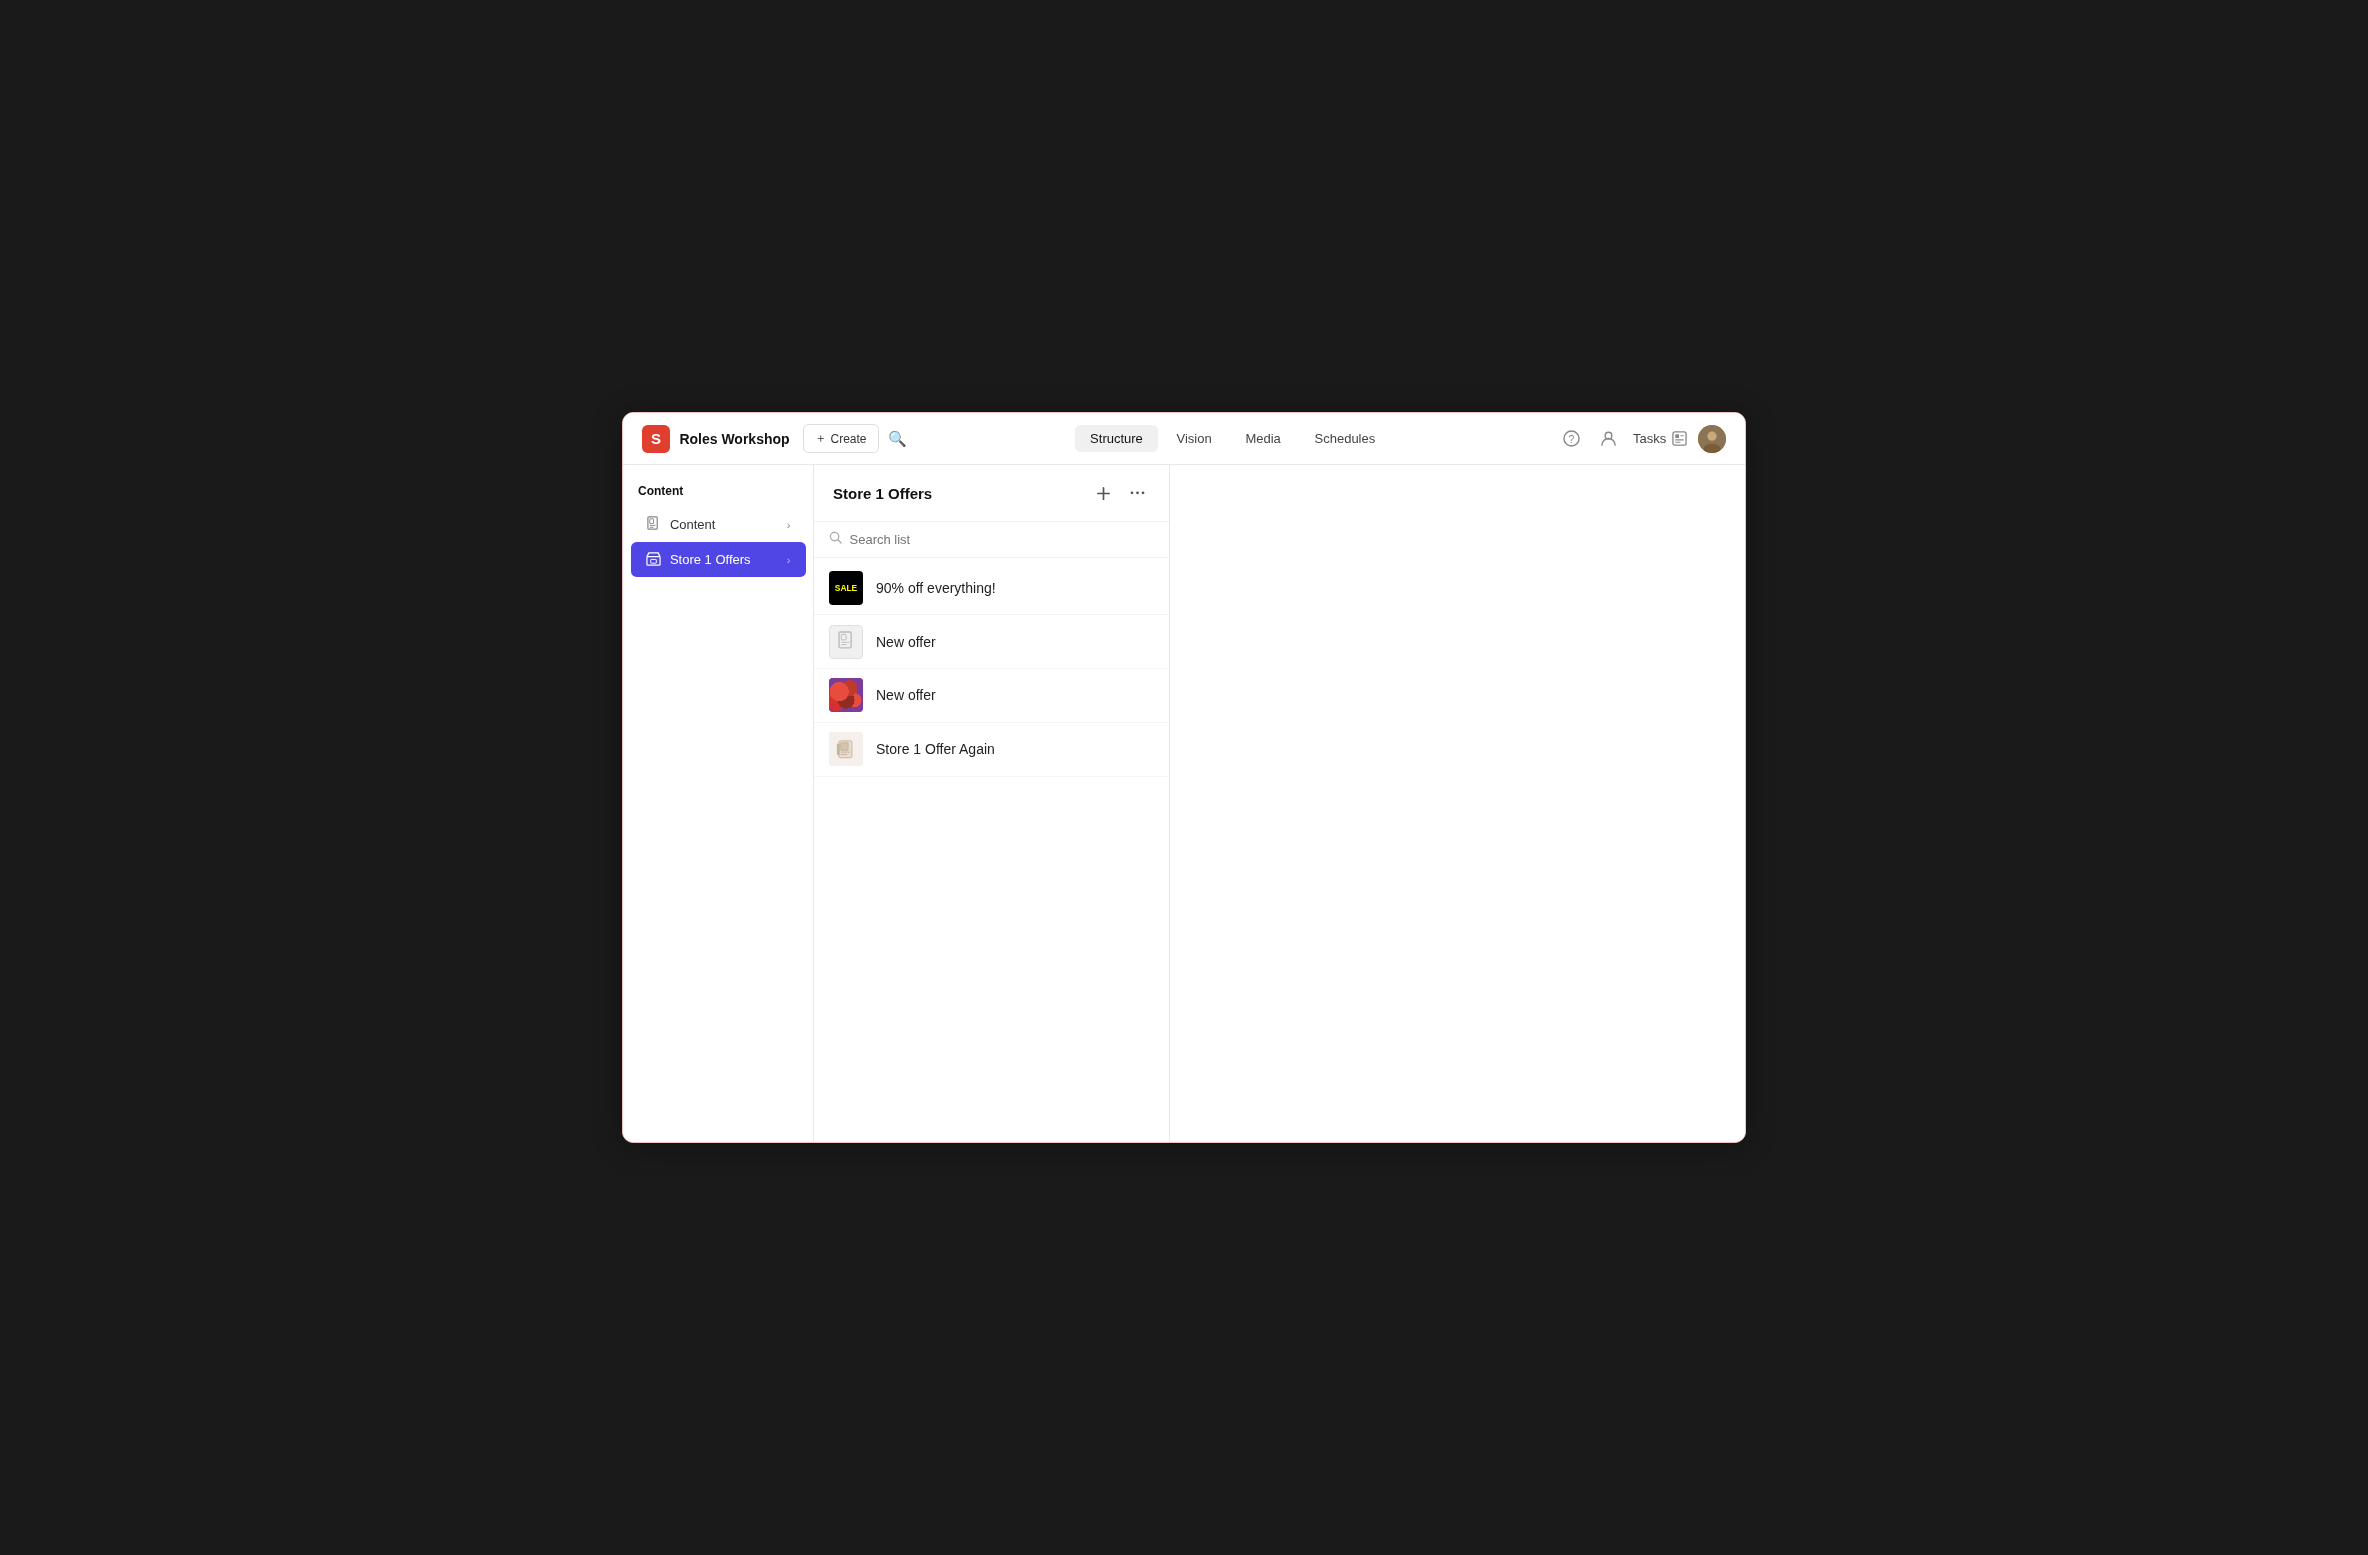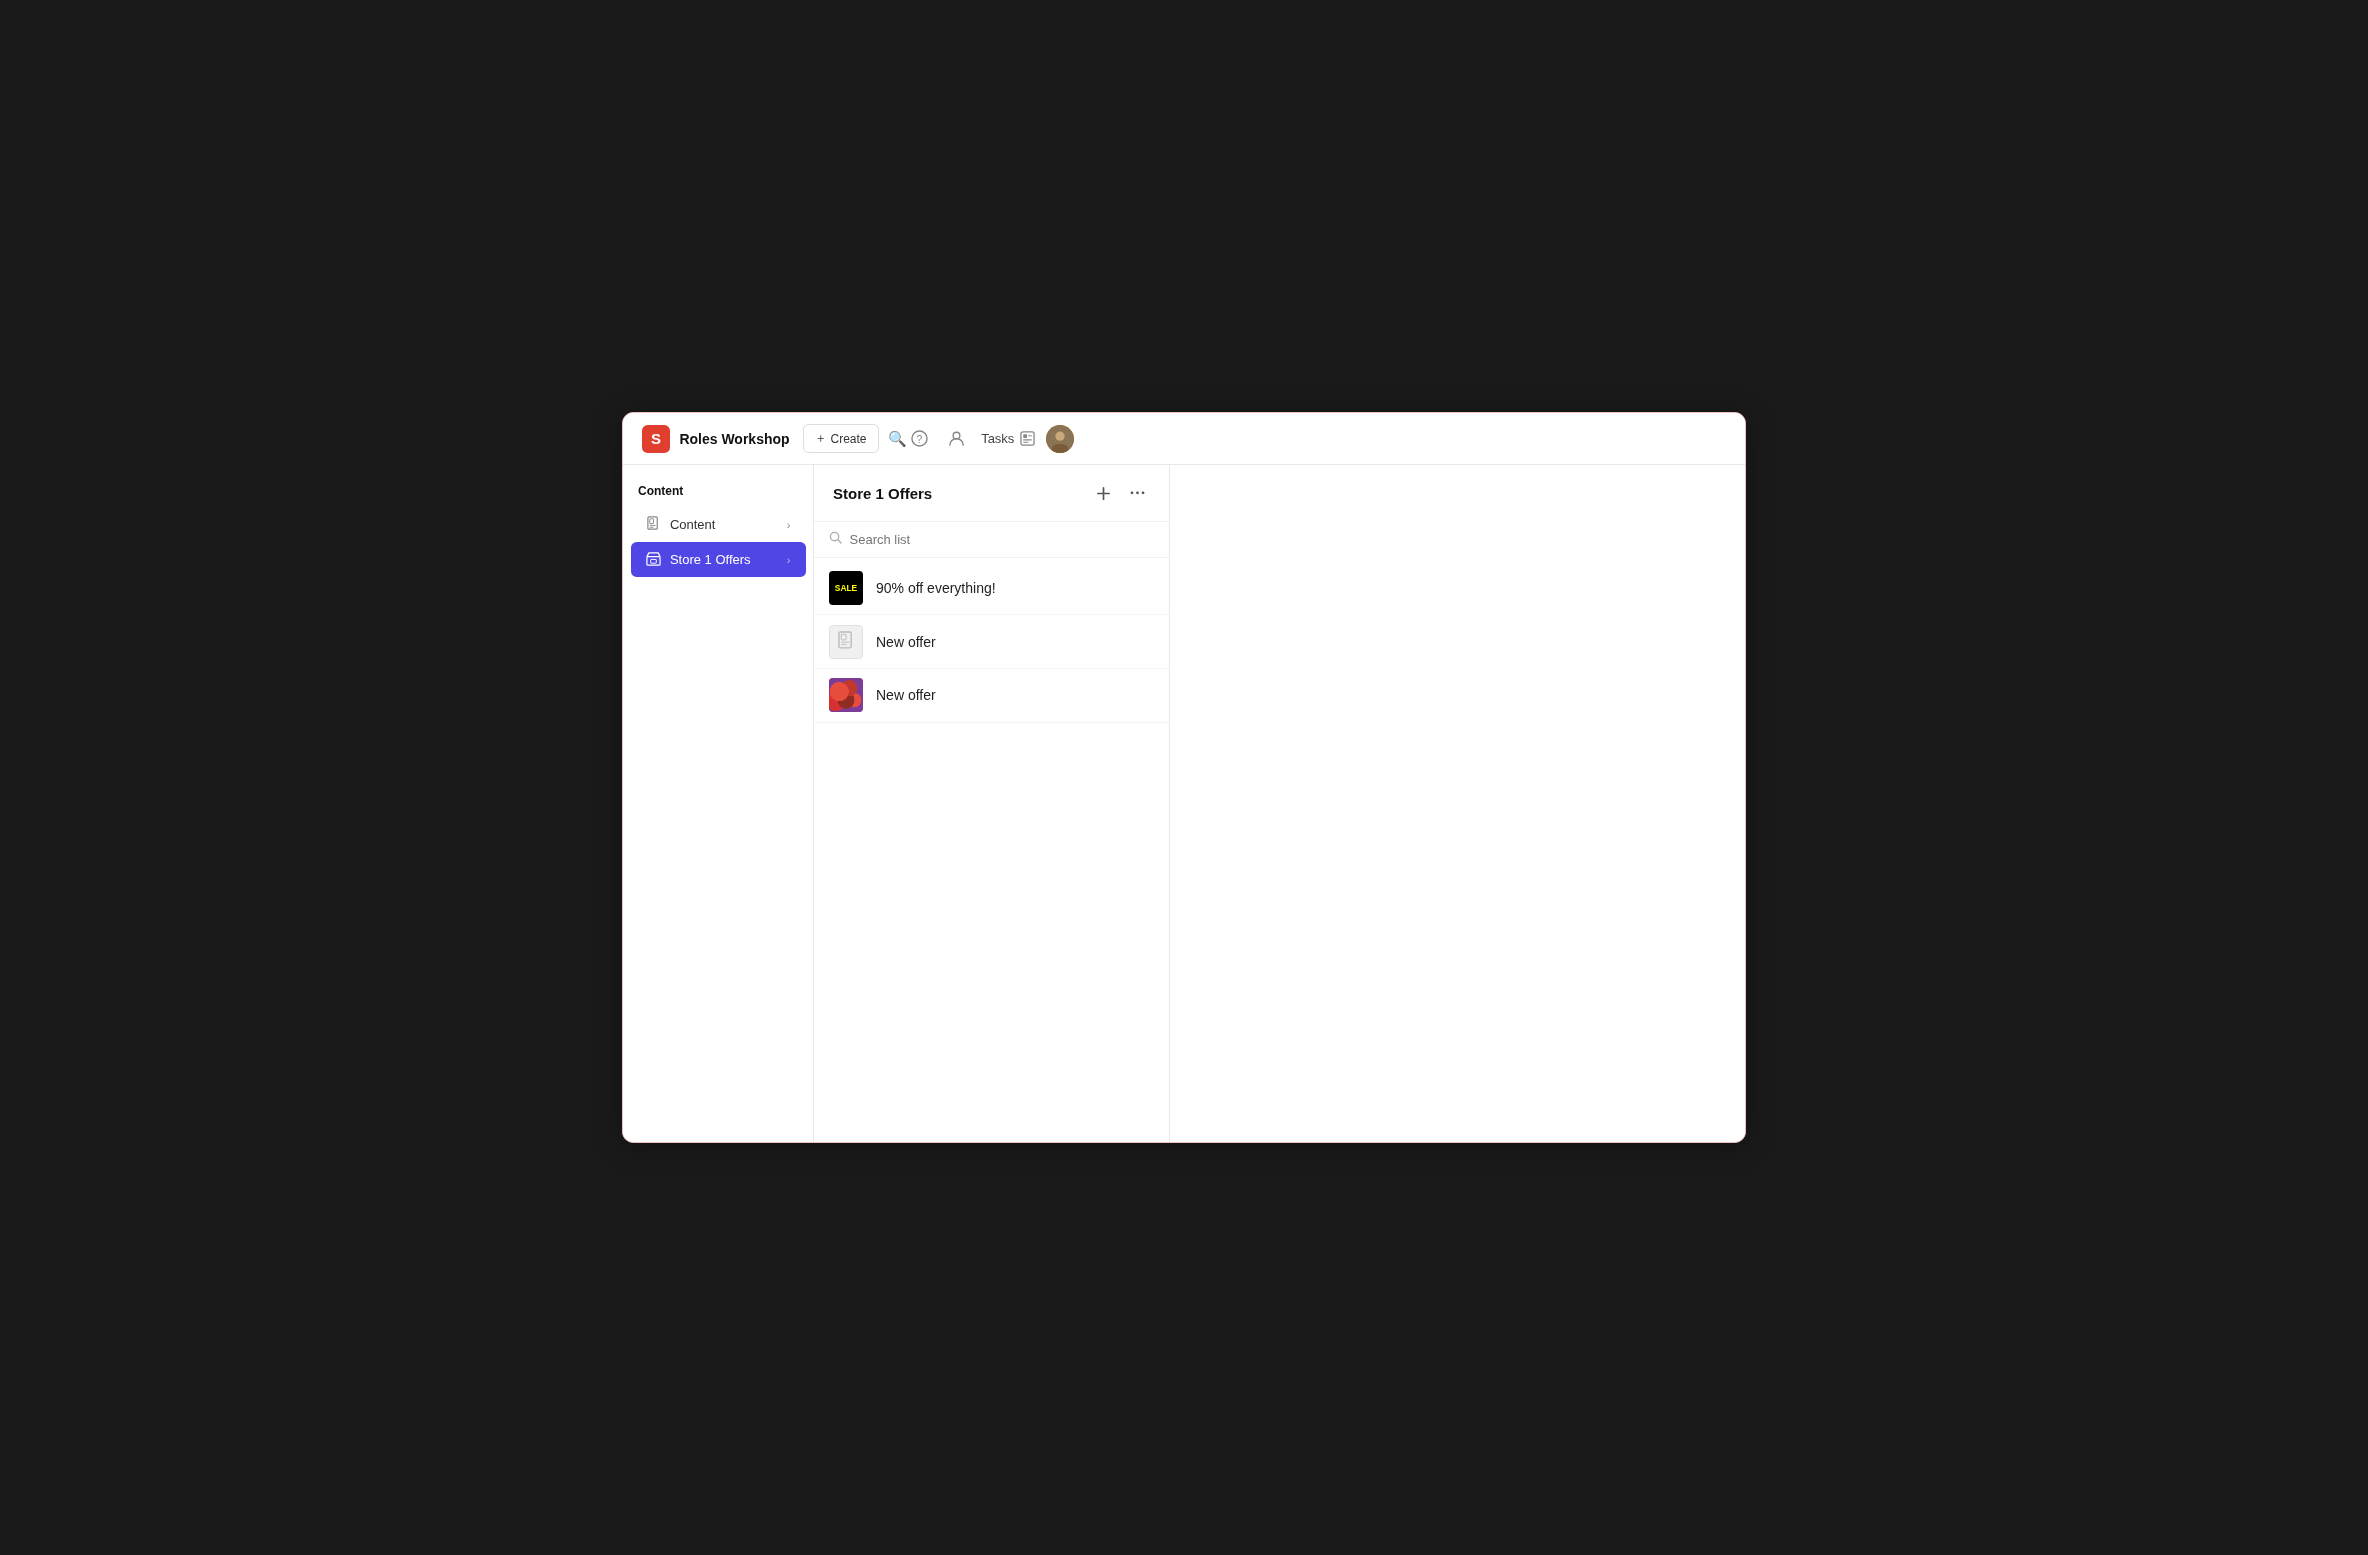--- a/index.html
+++ b/index.html
@@ -343,20 +343,26 @@
 
   <nav class="top-nav">
     <div class="nav-logo">S</div>
     <span class="nav-title">Roles Workshop</span>
     <button class="nav-create-btn">
       <span>＋</span>
       <span>Create</span>
     </button>
     <span class="nav-search-icon">🔍</span>
 
+    <div class="nav-center-tabs">
+      <div class="nav-tab active">Structure</div>
+      <div class="nav-tab">Vision</div>
+      <div class="nav-tab">Media</div>
+      <div class="nav-tab">Schedules</div>
+    </div>
 
     <div class="nav-right">
       <div class="nav-icon-btn" title="Help">
         <svg width="17" height="17" viewBox="0 0 18 18" fill="none" style="font-size:16px">
           <circle cx="9" cy="9" r="8" stroke="#888" stroke-width="1.5"></circle>
           <text x="9" y="13.5" text-anchor="middle" font-size="11" fill="#888" font-family="sans-serif">?</text>
         </svg>
       </div>
       <div class="nav-icon-btn" title="User">
         <svg width="19" height="19" viewBox="0 0 20 20" fill="none">
@@ -470,20 +476,34 @@
 
         <div class="offer-item">
           <div class="offer-thumb berries-thumb">
             <div class="thumb-berries" style="width:100%;height:100%;border-radius:3.7px;"></div>
           </div>
           <span class="offer-name">New offer</span>
         </div>
 
 
 
+        <div class="offer-item">
+          <div class="offer-thumb notebook-thumb">
+            <div class="thumb-notebook" style="width:100%;height:100%;border-radius:3.7px;font-size:17px;display:flex;align-items:center;justify-content:center;">
+              <svg width="20.6" height="20.6" viewBox="0 0 22 22" fill="none">
+                <rect x="3" y="2" width="14" height="18" rx="1.5" fill="#e8ddd0" stroke="#c5b49a" stroke-width="1"></rect>
+                <rect x="5" y="4" width="8" height="8" rx="0.5" fill="#d4c5b0" stroke="#b8a88e" stroke-width="0.7"></rect>
+                <line x1="5" y1="14" x2="15" y2="14" stroke="#b8a88e" stroke-width="0.8"></line>
+                <line x1="5" y1="16.5" x2="12" y2="16.5" stroke="#b8a88e" stroke-width="0.8"></line>
+                <rect x="1" y="5" width="3" height="12" rx="0.5" fill="#c5b49a"></rect>
+              </svg>
+            </div>
+          </div>
+          <span class="offer-name">Store 1 Offer Again</span>
+        </div>
 
       </div>
     </div>
 
     <div class="right-panel"></div>
 
   </div>
 </div>
 
 

